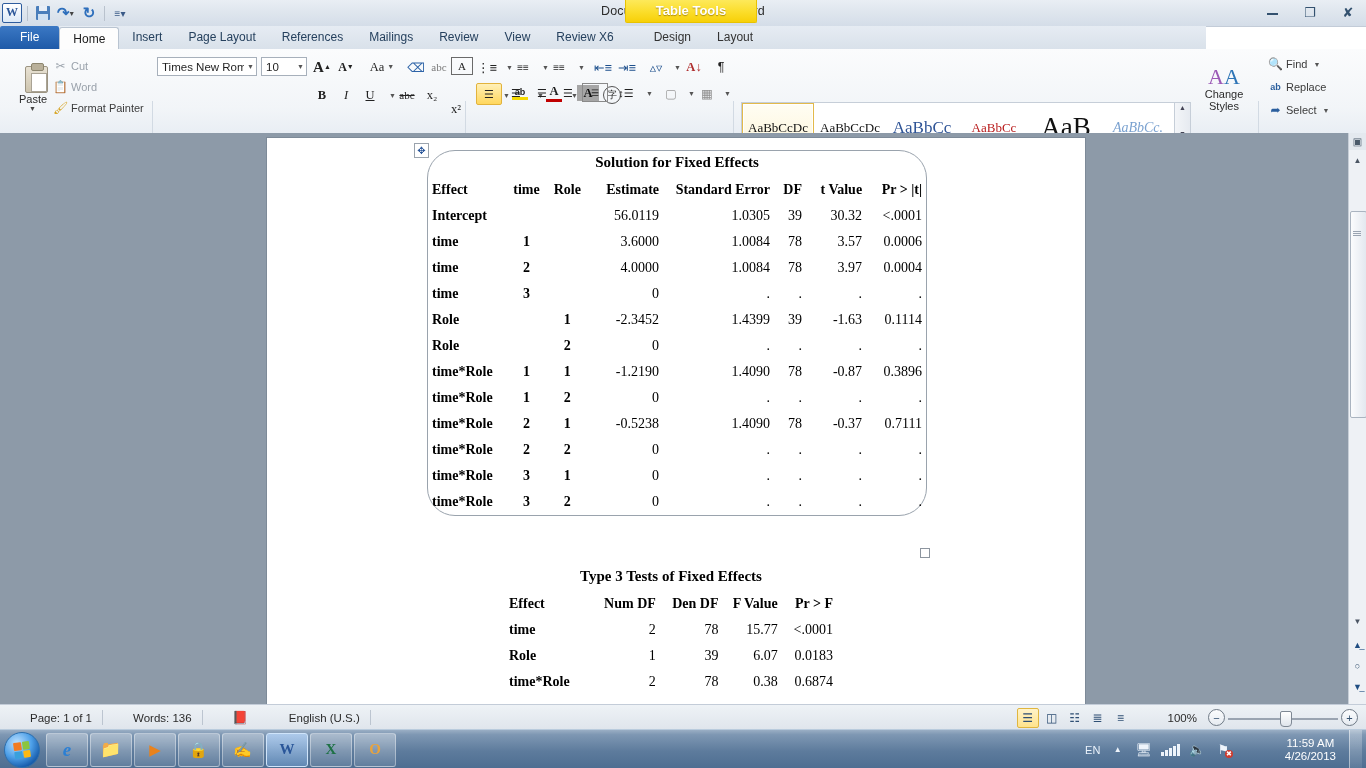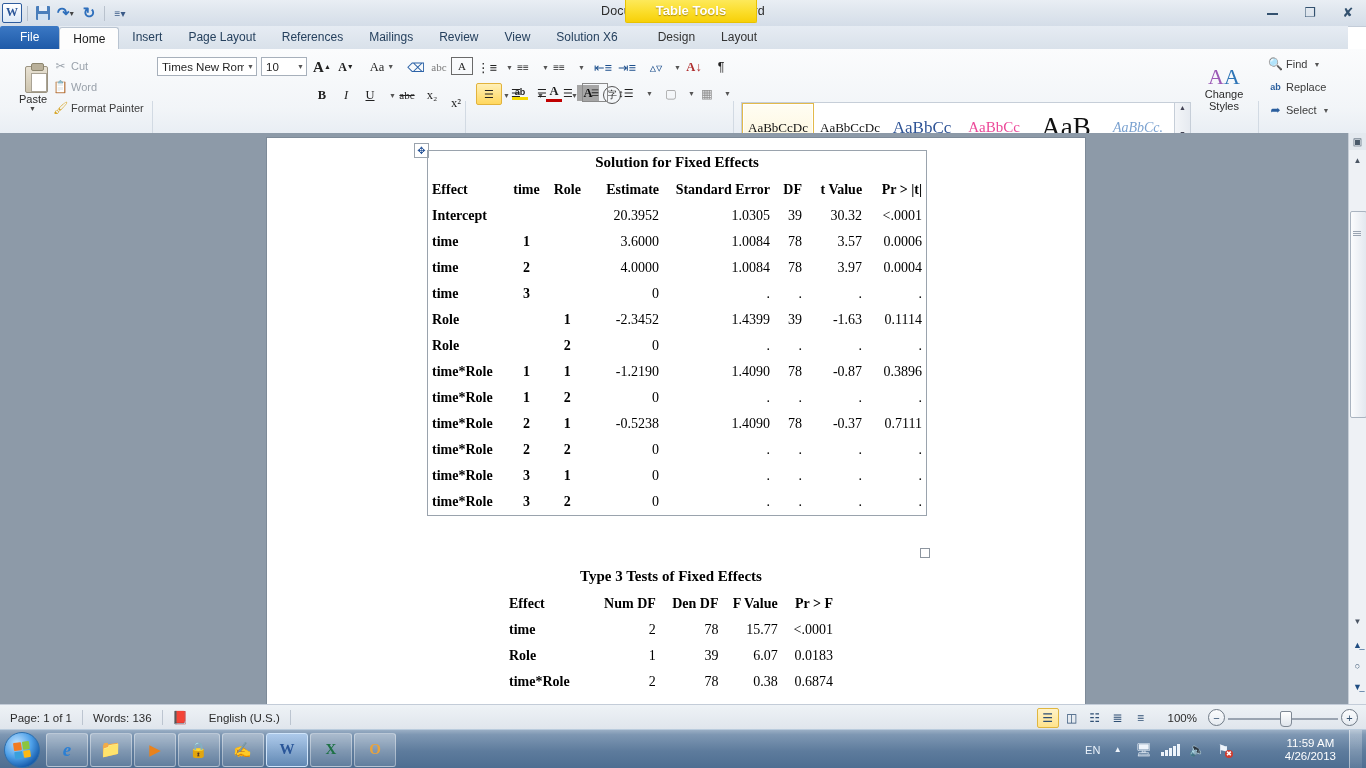--- a/index.html
+++ b/index.html
@@ -44,21 +44,21 @@
   .ctxtab{
     position:absolute;left:625px;top:0;width:130px;height:22px;
     background:linear-gradient(to bottom,#fde95a 0%,#fbdd2a 55%,#f7d008 100%);
     border:1px solid #e8c200;border-top:none;border-radius:0 0 2px 2px;
     color:#fff;font-size:13px;font-weight:bold;text-align:center;line-height:21px;
     text-shadow:0 1px 1px rgba(120,90,0,.6);
   }
 
   
   .tabstrip{
-    position:absolute;left:0;top:26px;width:1348px;height:23px;
+    position:absolute;left:0;top:26px;width:1206px;height:23px;
     background:linear-gradient(to bottom,#e6ecf3,#d9e1ea);
     border-bottom:1px solid #b9c4d1;
   }
   .tabs{position:absolute;left:0;top:0;display:flex;align-items:flex-end;height:23px;}
   .tab{
     padding:4px 13px 4px;font-size:12px;color:#26415e;height:23px;box-sizing:border-box;
     line-height:15px;white-space:nowrap;
   }
   .tab.file{
     background:linear-gradient(to bottom,#3b78c4,#1e5aa8);color:#fff;font-weight:normal;
@@ -135,21 +135,21 @@
   }
   .vsb-thumb{position:absolute;left:1px;top:78px;width:15px;height:205px;
     background:linear-gradient(to right,#fbfcfd,#e3e8ef);border:1px solid #aab4c0;border-radius:2px;}
   .vsb-grip{position:absolute;left:4px;top:98px;width:8px;height:6px;
     background:repeating-linear-gradient(to bottom,#9aa4b1 0 1px,transparent 1px 2px);}
   .vsb-arrow{position:absolute;left:0;width:17px;height:17px;display:flex;align-items:center;justify-content:center;font-size:8px;color:#4b5563;}
   .vsb-btn{position:absolute;left:0;width:17px;height:17px;display:flex;align-items:center;justify-content:center;font-size:9px;color:#33506f;}
   .objbtn{position:absolute;right:0;top:0;width:17px;height:17px;display:flex;align-items:center;justify-content:center;font-size:10px;color:#4a5a6a;background:#e4e9ef;}
 
   
-  .sastable{position:absolute;font-family:"Liberation Serif",serif;color:#000;}
+  .sastable{position:absolute;font-family:"Liberation Serif",serif;color:#000;border-radius:28px;}
   .sascap{text-align:center;font-weight:bold;font-size:15px;padding:3px 0 6px;}
   table.sas{border-collapse:collapse;font-size:14px;}
   table.sas th,table.sas td{padding:5px 4px;white-space:nowrap;}
   table.sas th{font-weight:bold;}
   .alr{text-align:right;}
   .alc{text-align:center;}
   .all{text-align:left;}
   .tblsel{border:1px solid #9aa3ad;}
   .movehandle{
     position:absolute;left:414px;top:138px;width:13px;height:13px;
@@ -157,21 +157,21 @@
     font-size:10px;color:#2a5699;line-height:10px;
   }
   .resizehandle{position:absolute;left:920px;top:548px;width:8px;height:8px;background:#fff;border:1px solid #8d959f;}
 
   
   .statusbar{
     position:absolute;left:0;top:704px;width:1366px;height:25px;
     background:linear-gradient(to bottom,#eef2f6,#dfe5ec);border-top:1px solid #c3ccd8;
     display:flex;align-items:center;
   }
-  .sitem{font-size:11.5px;color:#2b2b2b;padding:0 10px;height:25px;display:flex;align-items:center;gap:5px;}
+  .sitem{font-size:11.5px;color:#2b2b2b;padding:0 10px;height:25px;display:flex;align-items:center;gap:5px;margin-left:20px;}
   .ssep{width:1px;height:15px;background:#bcc5d0;}
   .vbtn{width:20px;height:18px;display:flex;align-items:center;justify-content:center;font-size:12px;color:#2f4f74;}
   .vbtn.sel{background:linear-gradient(to bottom,#fff3c9,#ffe38c);border:1px solid #e0b63f;border-radius:2px;}
   .zoomtrack{position:relative;width:110px;height:16px;display:flex;align-items:center;}
   .zoomline{position:absolute;left:0;right:0;top:8px;height:2px;background:#9aa4b1;}
   .zoomknob{position:absolute;left:52px;top:1px;width:10px;height:14px;background:linear-gradient(#fff,#dfe5ec);border:1px solid #7e8894;border-radius:2px 2px 4px 4px;}
   .zcirc{width:15px;height:15px;border:1px solid #6f7a86;border-radius:50%;display:flex;align-items:center;justify-content:center;font-size:11px;color:#33516f;background:linear-gradient(#fbfcfd,#e6ebf1);}
 
   
   .taskbar{
@@ -243,21 +243,21 @@
   <div class="tabstrip">
     <div class="tabs">
       <div class="tab file">File</div>
       <div class="tab active">Home</div>
       <div class="tab">Insert</div>
       <div class="tab">Page Layout</div>
       <div class="tab">References</div>
       <div class="tab">Mailings</div>
       <div class="tab">Review</div>
       <div class="tab">View</div>
-      <div class="tab">Solution X6</div>
+      <div class="tab">Review X6</div>
       <div class="tab ctx" style="margin-left:14px;">Design</div>
       <div class="tab ctx">Layout</div>
     </div>
   </div>
 
   <div class="ribbon">
 
     <div class="rgrp" style="left:0;width:152px;">
       <div class="rbtn" style="position:absolute;left:6px;top:6px;width:54px;height:62px;">
         <span class="clip" style="position:relative;display:block;width:21px;height:25px;margin-bottom:5px;">
@@ -323,21 +323,21 @@
         </div>
       <div class="ib" style="position:absolute;left:228px;top:36px;width:12px;">
           <span class="caret">▼</span>
         </div>
       <div class="ib ser" style="position:absolute;left:242px;top:36px;width:24px;text-decoration:line-through;font-size:11px;">
           <span>abc</span>
         </div>
       <div class="ib ser" style="position:absolute;left:268px;top:36px;width:22px;">
           <span>x₂</span>
         </div>
-      <div class="ib ser" style="position:absolute;left:292px;top:44px;width:22px;">
+      <div class="ib ser" style="position:absolute;left:292px;top:50px;width:22px;">
           <span>x²</span>
         </div>
 
       <div class="ib ser" style="position:absolute;left:322px;top:36px;width:22px;color:#8fc3ea;font-weight:bold;">
           <span>A</span>
         </div>
       <div class="ib" style="position:absolute;left:342px;top:36px;width:12px;">
           <span class="caret">▼</span>
         </div>
       <div class="ib" style="position:absolute;left:356px;top:34px;width:22px;flex-direction:column;">
@@ -444,21 +444,21 @@
       </div>
       <div class="stile">
         <span class="spv">AaBbCcDc</span>
         <span class="sname">¶ No Spaci...</span>
       </div>
       <div class="stile">
         <span class="spv" style="color:#2f5496;font-size:17px;">AaBbCс</span>
         <span class="sname">Heading 1</span>
       </div>
       <div class="stile">
-        <span class="spv" style="color:#ec4899;font-size:15px;">AaBbCc</span>
+        <span class="spv" style="color:#b91c1c;font-size:13px;">AaBbCc</span>
         <span class="sname">Heading 2</span>
       </div>
       <div class="stile">
         <span class="spv" style="font-size:27px;line-height:27px;">AaB</span>
         <span class="sname">Title</span>
       </div>
       <div class="stile">
         <span class="spv" style="color:#7ba2d0;font-style:italic;font-size:14px;">AaBbCc.</span>
         <span class="sname">Subtitle</span>
       </div>
@@ -525,21 +525,21 @@
               <th class="alr" style="width:26px;">DF</th>
               <th class="alr" style="width:56px;">t Value</th>
               <th class="alr" style="width:56px;">Pr &gt; |t|</th>
             </tr>
           </thead>
           <tbody>
             <tr>
               <td class="all" style="font-weight:bold;">Intercept</td>
               <td class="alc" style="font-weight:bold;"></td>
               <td class="alc" style="font-weight:bold;"></td>
-              <td class="alr">20.3952</td>
+              <td class="alr">56.0119</td>
               <td class="alr">1.0305</td>
               <td class="alr">39</td>
               <td class="alr">30.32</td>
               <td class="alr">&lt;.0001</td>
             </tr>
             <tr>
               <td class="all" style="font-weight:bold;">time</td>
               <td class="alc" style="font-weight:bold;">1</td>
               <td class="alc" style="font-weight:bold;"></td>
               <td class="alr">3.6000</td>

